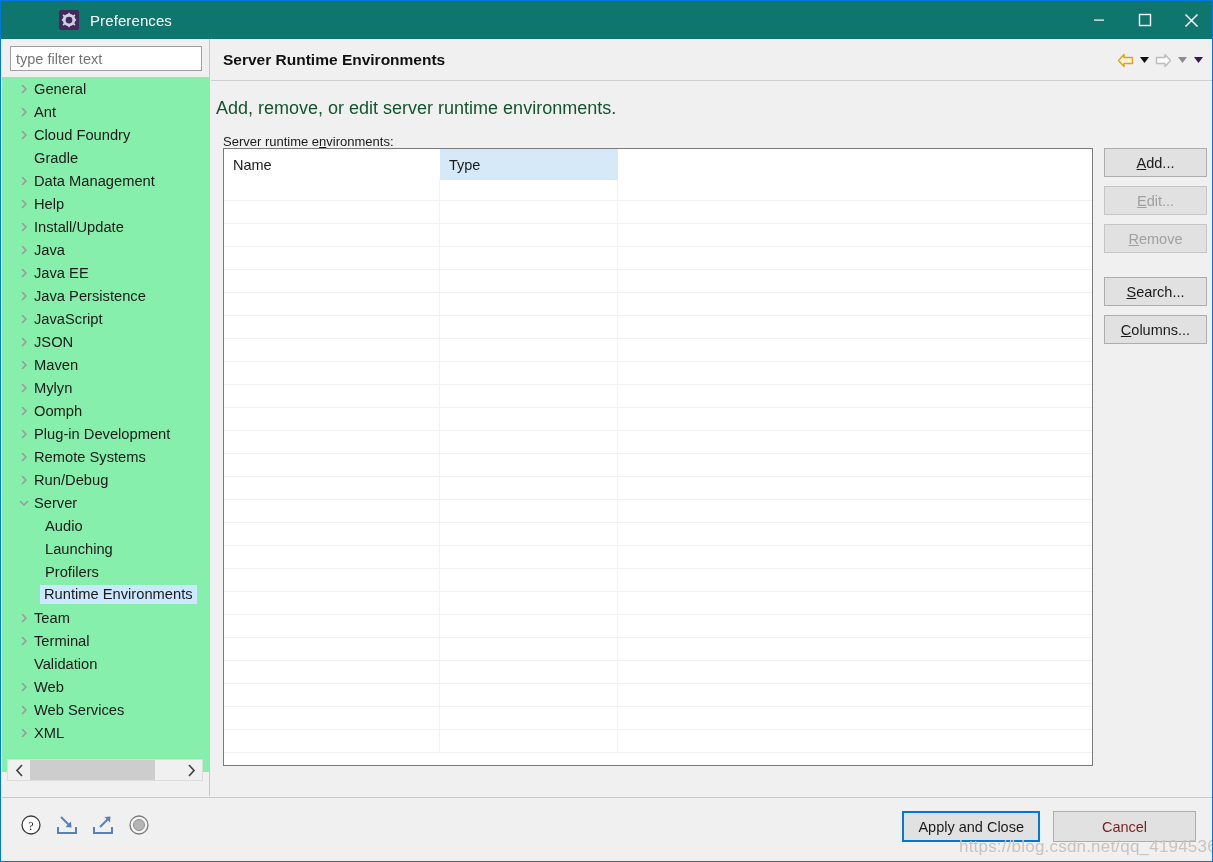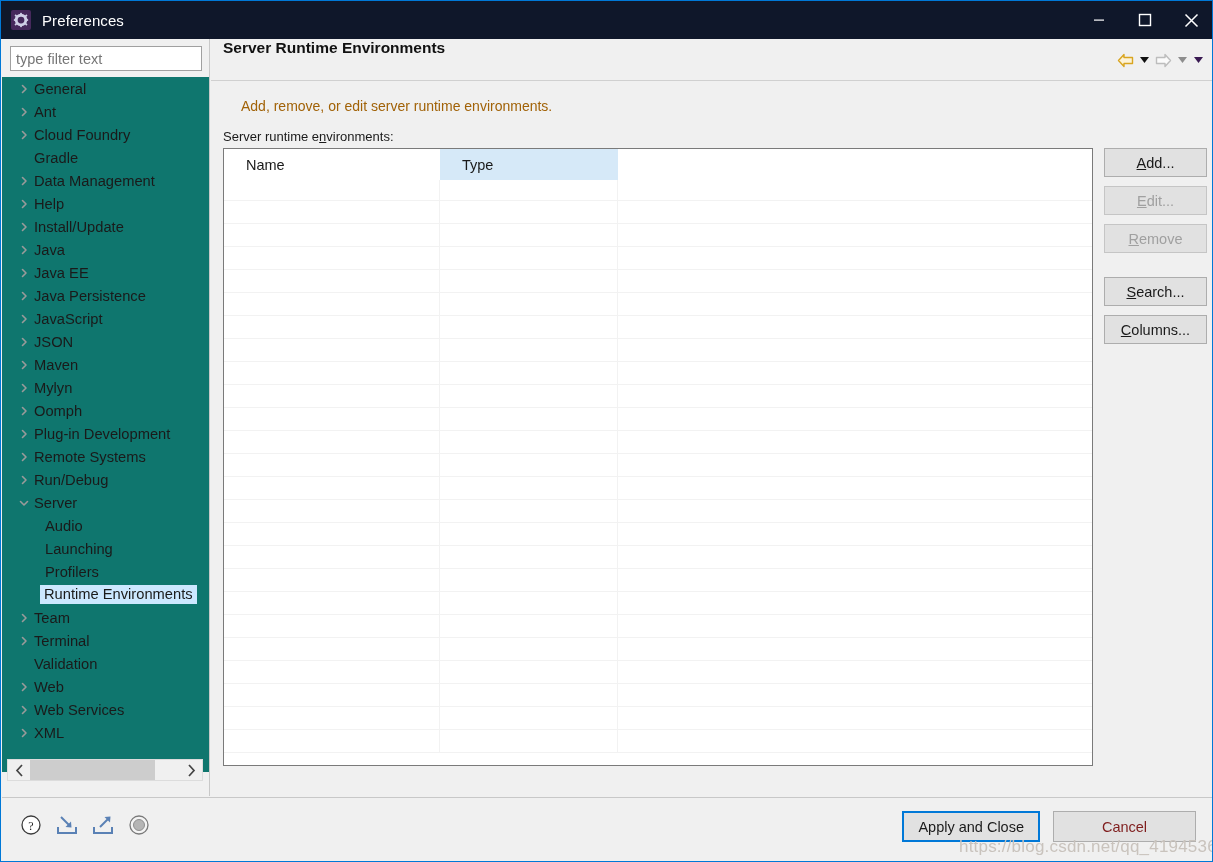--- a/index.html
+++ b/index.html
@@ -14,22 +14,22 @@
     width: 1213px; height: 862px;
     background: #f0f0f0;
     border: 1px solid #0078d7;
     overflow: hidden;
   }
 
   
   #titlebar {
     position: absolute; top: 0; left: 0;
     width: 1213px; height: 38px;
-    background: #0f172a;
-    display: flex; align-items: center;
+    background: #0f766e;
+    display: flex; align-items: center; padding-left: 48px;
   }
   #app-icon {
     width: 20px; height: 20px; margin-left: 10px;
     background: #46295c;
     position: relative;
     border-radius: 2px;
     flex: 0 0 auto;
   }
   #app-icon .gear {
     position: absolute; left: 50%; top: 50%;
@@ -65,21 +65,21 @@
     background: #fff;
     font-family: "Liberation Sans", sans-serif;
     font-size: 14.5px;
     color: #6d6d6d;
     padding-left: 5px;
     outline: none;
   }
   #tree {
     position: absolute; left: 0; top: 38px;
     width: 207px; height: 695px;
-    background: #0f766e;
+    background: #86efac;
     overflow: hidden;
   }
   .tree-item {
     height: 23px;
     display: flex; align-items: center;
     font-size: 14.7px;
     color: #1a1a1a;
     white-space: nowrap;
     position: relative;
   }
@@ -126,37 +126,37 @@
   
   #right-panel {
     position: absolute; left: 210px; top: 38px;
     width: 1002px; height: 757px;
     background: #f0f0f0;
   }
   #page-header {
     position: relative;
     height: 42px;
     border-bottom: 1px solid #d0d0d0;
-    display: flex; 
+    display: flex; align-items: center;
   }
   #page-title {
     font-size: 15.5px; font-weight: bold; color: #111;
     margin-left: 12px;
   }
   #nav-icons {
     position: absolute; right: 8px; top: 0; height: 42px;
     display: flex; align-items: center; gap: 2px;
   }
   .nav-ico { display:flex; align-items:center; justify-content:center; width: 20px; height: 20px; }
   .nav-ico svg { display:block; }
   .tri { width: 14px; height: 20px; display:flex; align-items:center; justify-content:center; }
 
   #desc {
-    margin: 17px 0 0 30px;
-    font-size: 14px; color: #a16207;
+    margin: 17px 0 0 5px;
+    font-size: 18px; color: #14532d;
   }
   #list-label {
     margin: 15px 0 0 12px;
     font-size: 13px; color: #1a1a1a;
   }
   .mn { text-decoration: underline; }
 
   
   #table-wrap {
     position: absolute; left: 12px; top: 109px;
@@ -166,21 +166,21 @@
     overflow: hidden;
   }
   #table-header {
     display: flex; height: 31px;
     background: #ffffff;
     border-bottom: 1px solid #ffffff;
   }
   .th {
     font-size: 14.5px; color: #1a1a1a;
     display: flex; align-items: center;
-    padding-left: 22px;
+    padding-left: 9px;
     height: 31px;
   }
   .th.col-name { width: 216px; background: #ffffff; }
   .th.col-type { width: 178px; background: #d6e9f8; }
   .th.col-rest { flex: 1; background: #ffffff; }
   .trow {
     display: flex; height: 23px;
     border-bottom: 1px solid #f2f2f2;
   }
   .trow .c1 { width: 216px; border-right: 1px solid #f2f2f2; }

